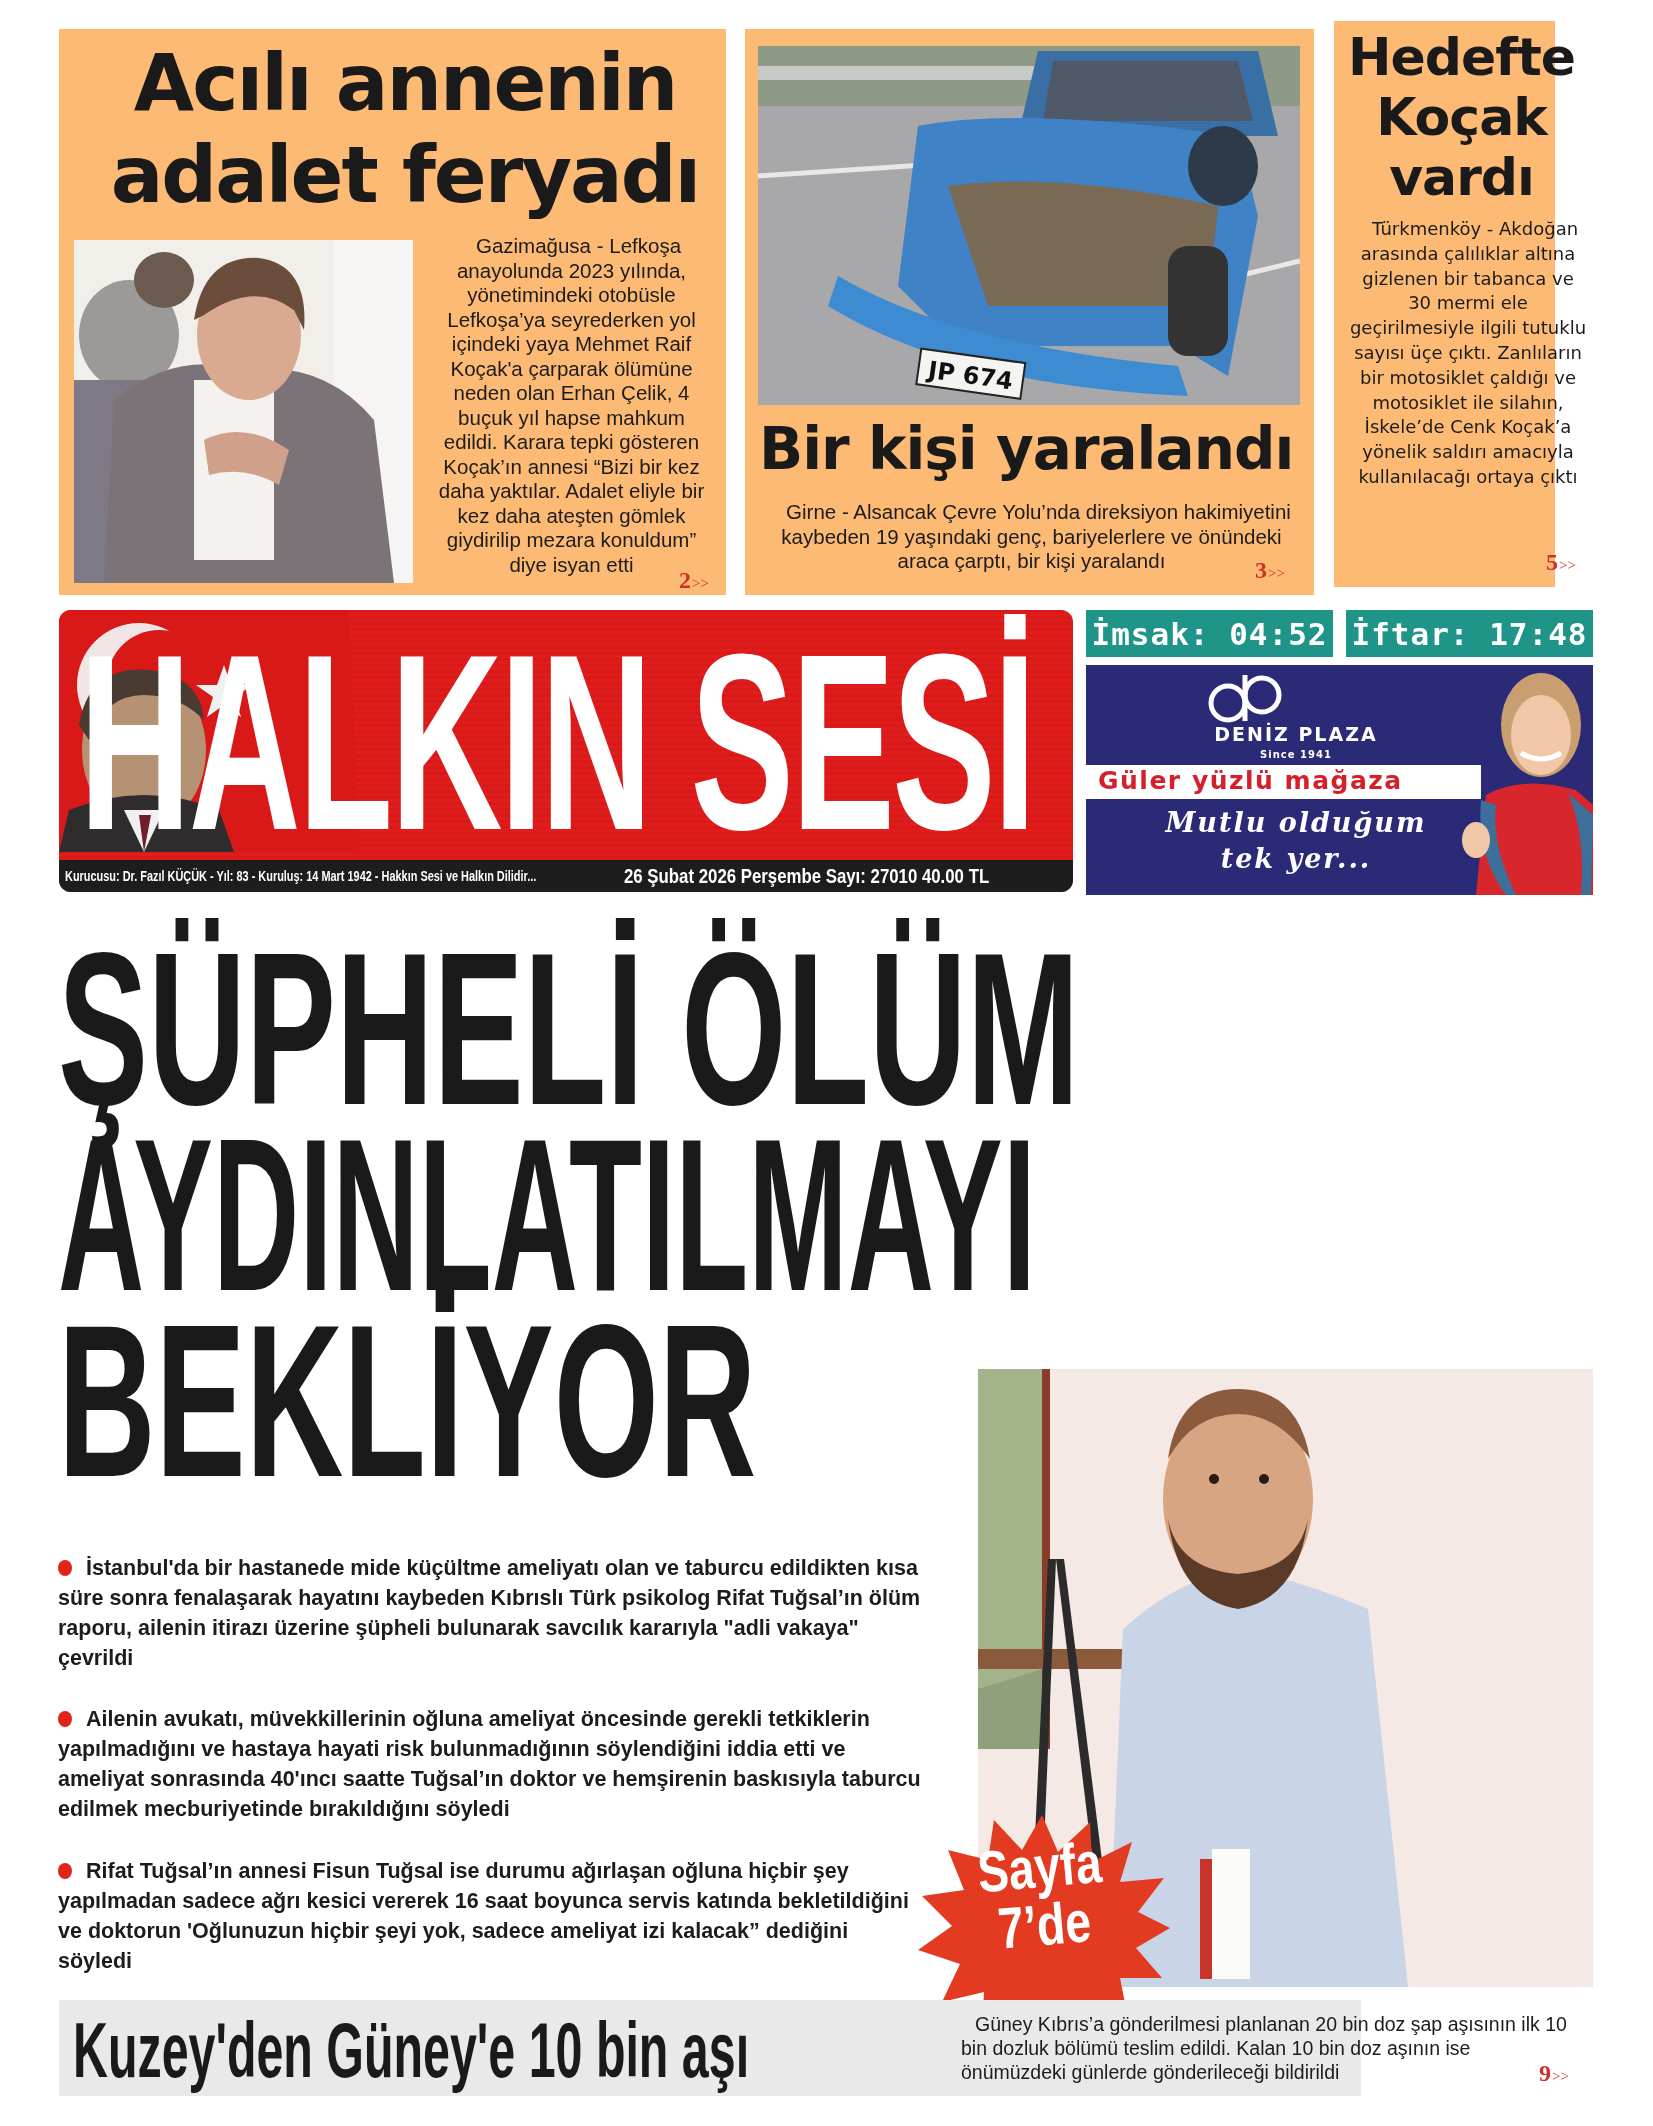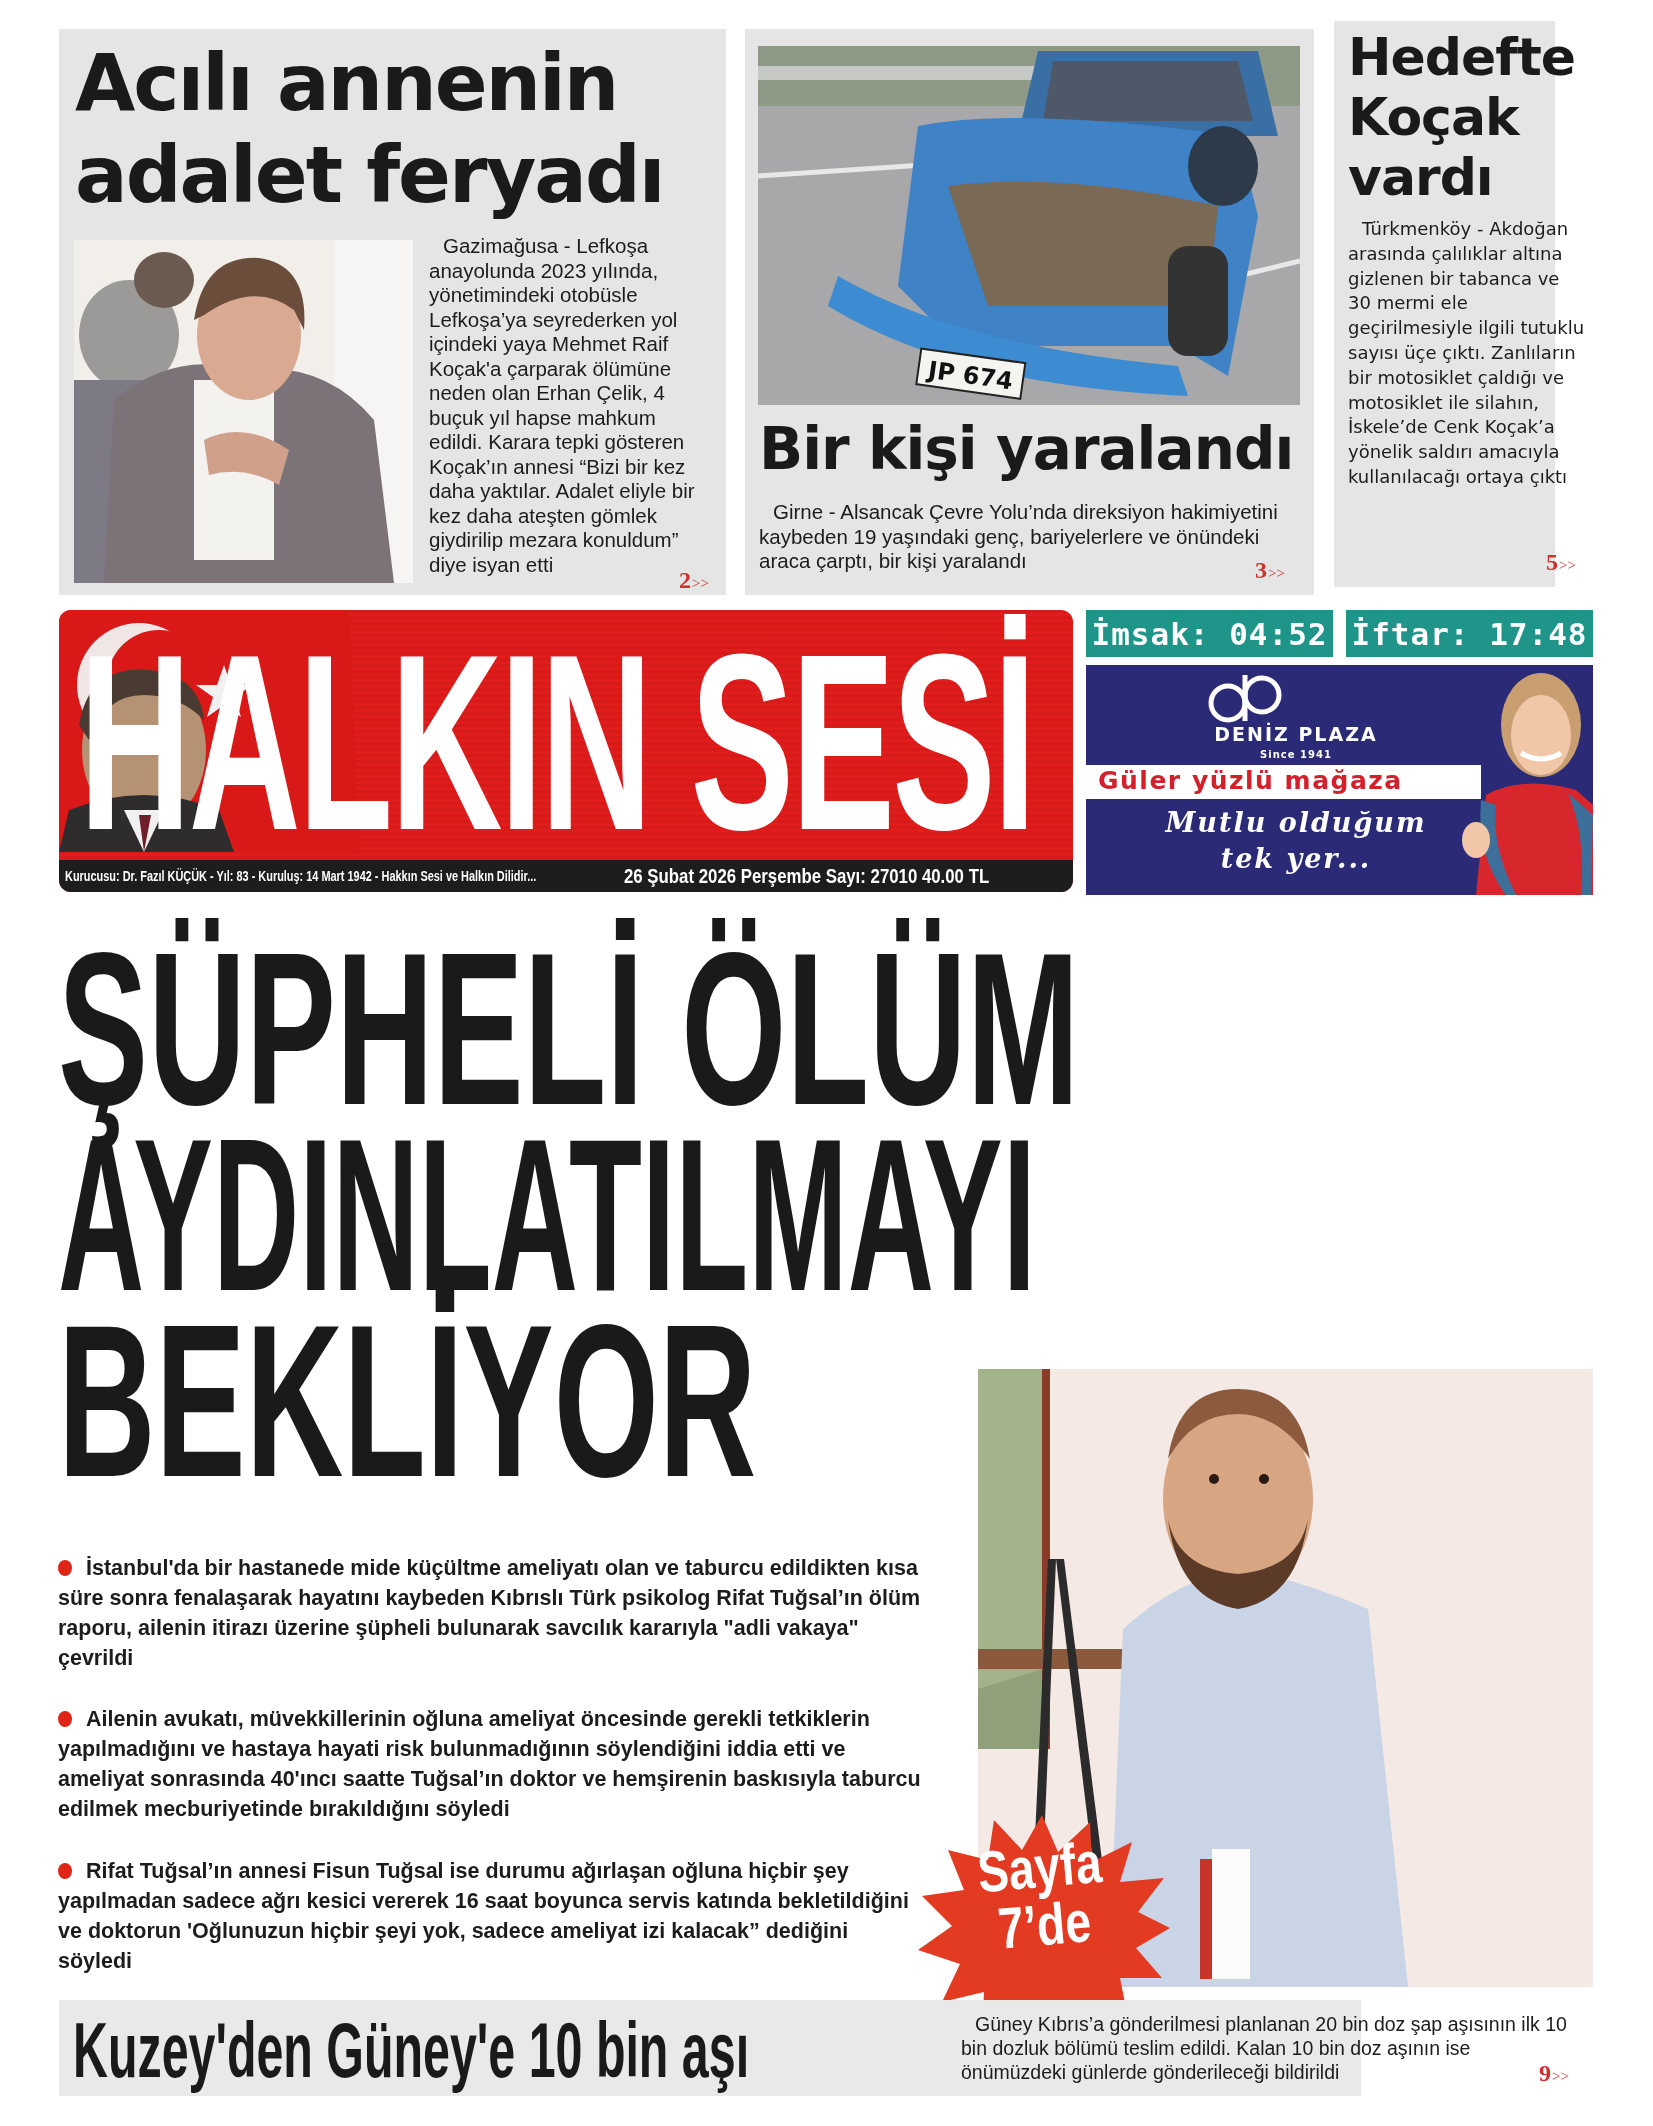--- a/index.html
+++ b/index.html
@@ -1,18 +1,18 @@
 <!DOCTYPE html>
 <html><head>
 <meta charset="utf-8">
 <style>
   html, body { margin:0; padding:0; background:#ffffff; }
   body { width:1653px; height:2126px; position:relative; overflow:hidden; font-family:"Liberation Sans", sans-serif; color:#1a1a1a; }
   .abs { position:absolute; }
-  .panel { position:absolute; background:#e5e5e5; }
+  .panel { position:absolute; background:#fdba74;text-align:center; }
   .more { position:absolute; color:#d0302a; font-family:"Liberation Serif", serif; font-weight:bold; font-size:24px; }
   .more small { font-size:15px; font-weight:normal; margin-left:1px; }
 
   
   .p1-title { position:absolute; left:16px; top:8px; width:660px; font-family:"DejaVu Sans", sans-serif; font-weight:bold; font-size:78px; line-height:92px; letter-spacing:-2px; color:#1a1a1a; }
   .photo { position:absolute; overflow:hidden; }
   .body-text { position:absolute; font-family:"Liberation Sans", sans-serif; font-size:20.5px; line-height:24.5px; color:#1c1c1c; }
   .p2-title { position:absolute; left:14px; top:385px; font-family:"DejaVu Sans", sans-serif; font-weight:bold; font-size:58px; line-height:70px; letter-spacing:-1px; color:#1a1a1a; white-space:nowrap; }
   .p3-title { position:absolute; left:14px; top:6px; font-family:"DejaVu Sans", sans-serif; font-weight:bold; font-size:52px; line-height:60px; letter-spacing:-1px; color:#1a1a1a; }
 

